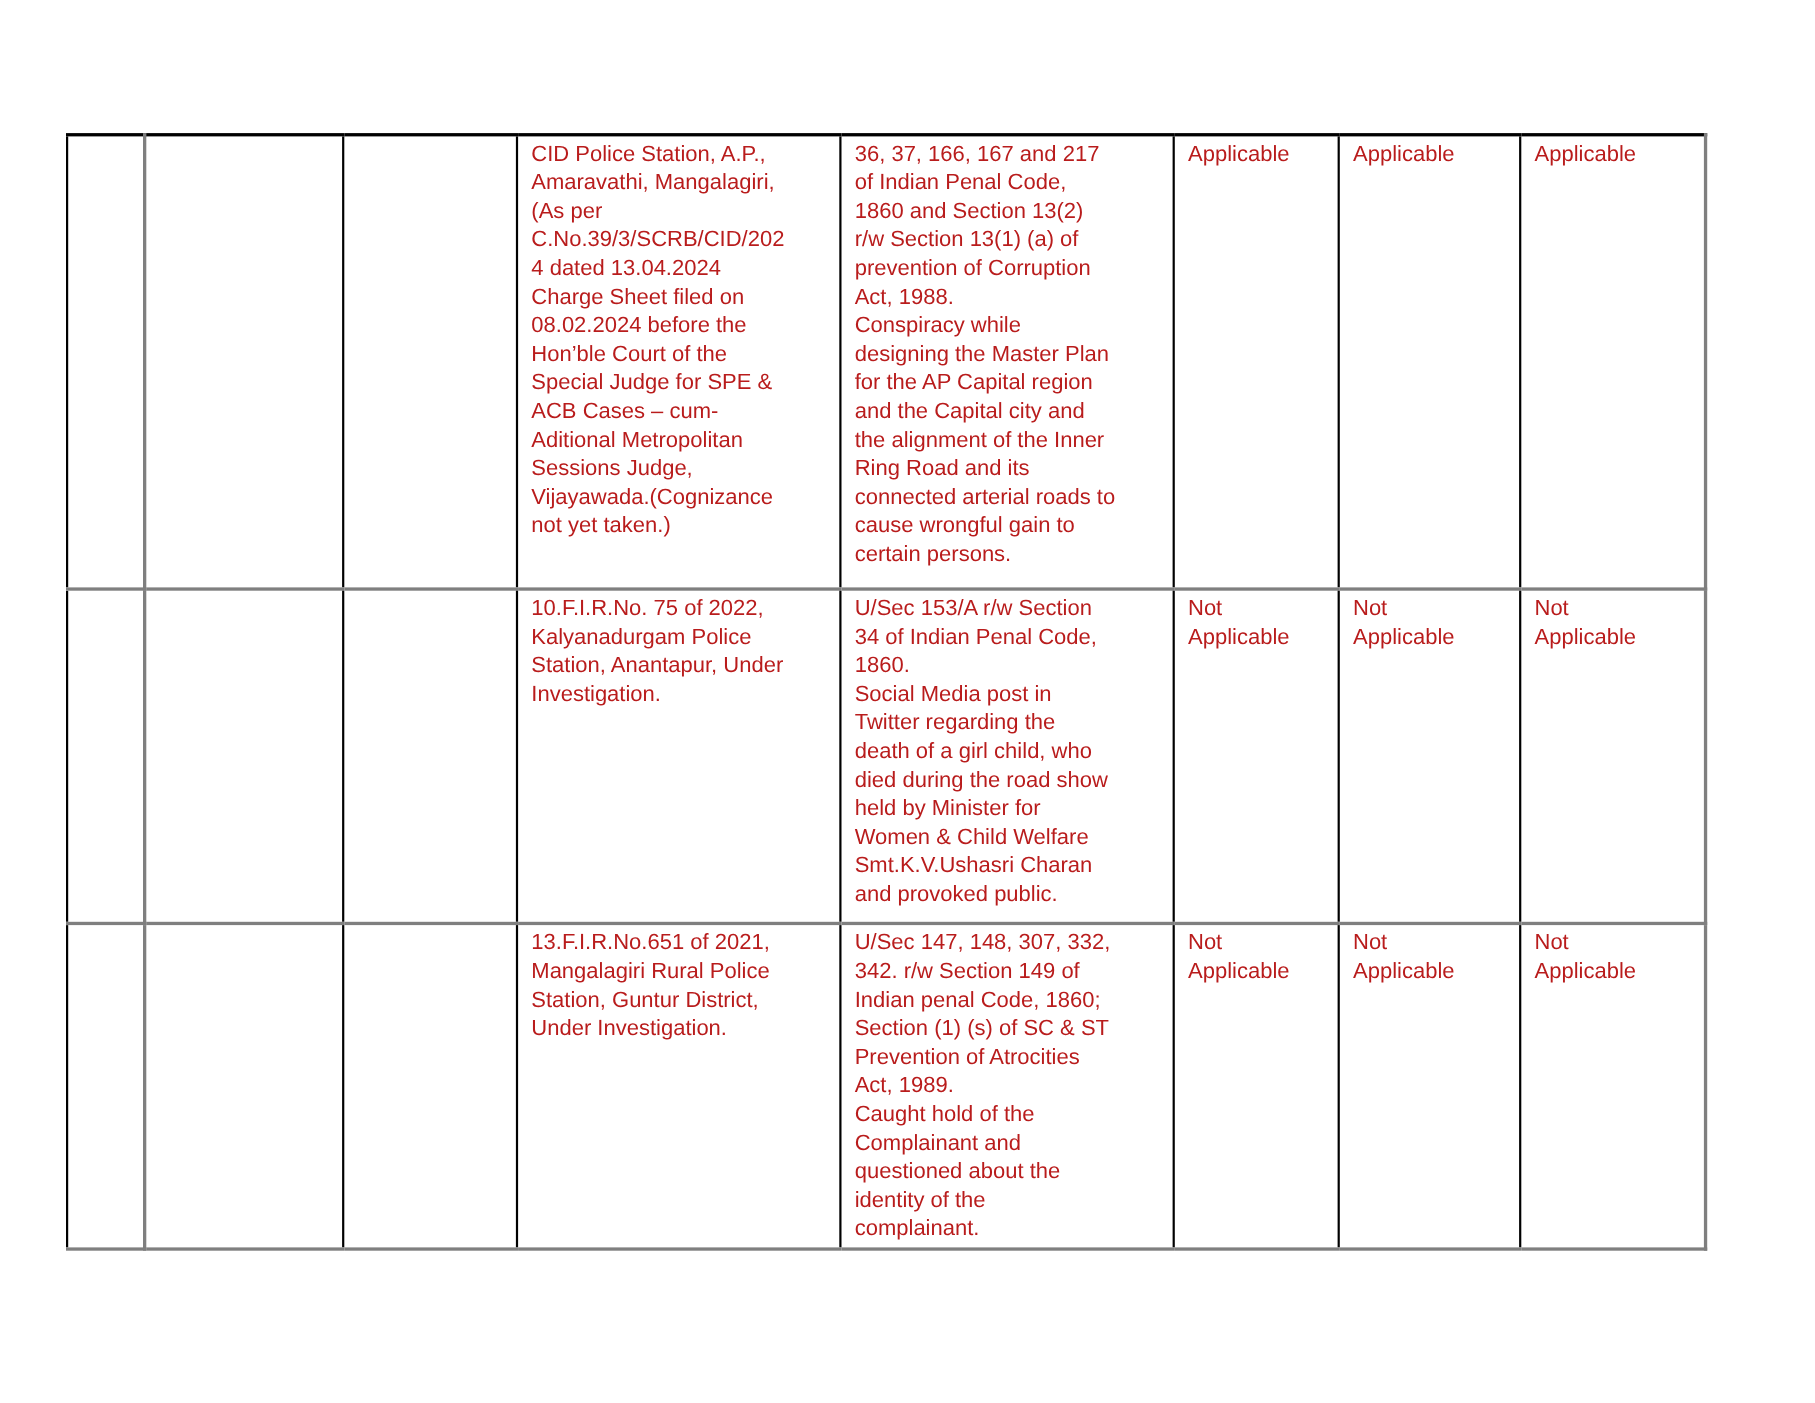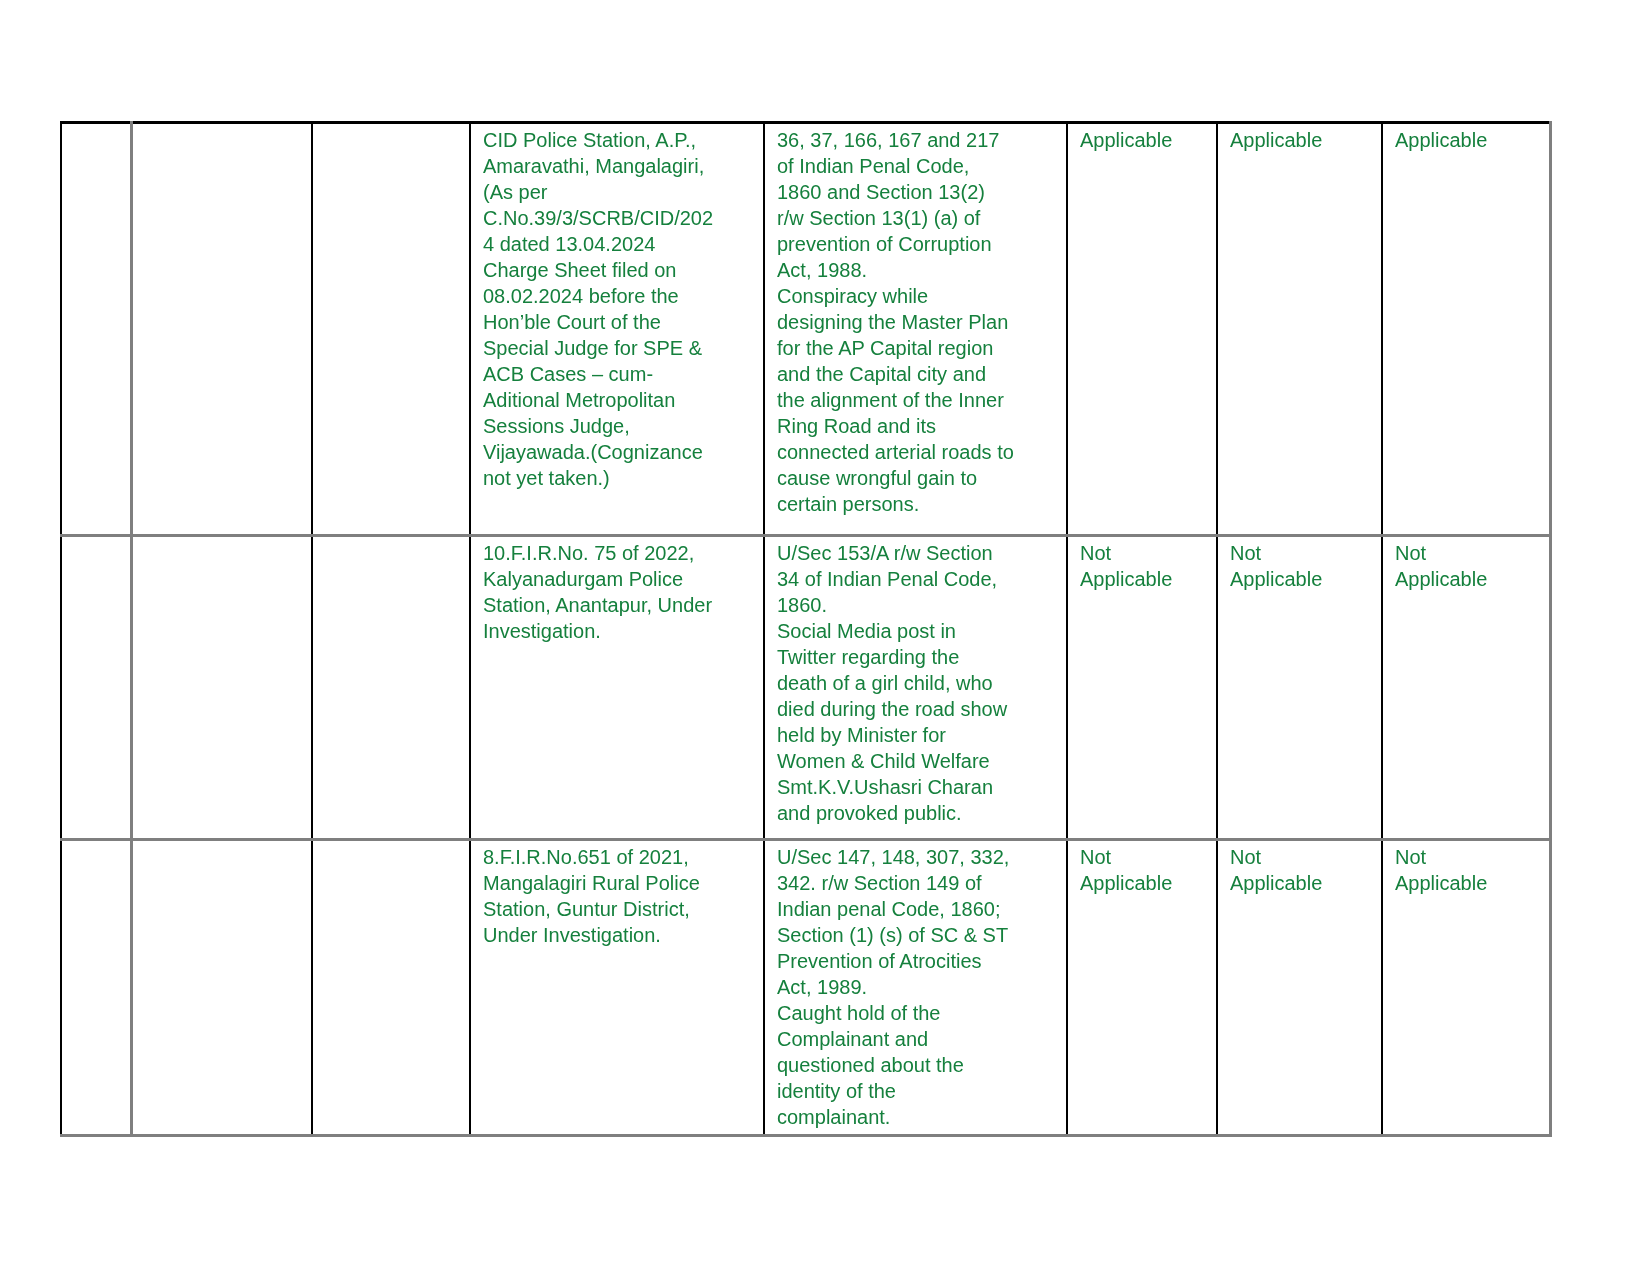--- a/index.html
+++ b/index.html
@@ -6,21 +6,21 @@
     margin: 0;
     padding: 0;
     background: #ffffff;
   }
   .page {
     position: relative;
     width: 1598px;
     height: 1275px;
     background: #ffffff;
     font-family: "Liberation Sans", sans-serif;
-    color: #15803d;
+    color: #b91c1c;
     overflow: hidden;
   }
   table.fir-table {
     position: absolute;
     left: 60px;
     top: 121px;
     border-collapse: collapse;
     table-layout: fixed;
     width: 1489px;
   }
@@ -125,21 +125,21 @@
 Applicable</td>
         <td class="c6">Not
 Applicable</td>
         <td class="c7">Not
 Applicable</td>
       </tr>
       <tr class="r2">
         <td class="c0"></td>
         <td class="c1"></td>
         <td class="c2"></td>
-        <td class="c3">8.F.I.R.No.651 of 2021,
+        <td class="c3">13.F.I.R.No.651 of 2021,
 Mangalagiri Rural Police
 Station, Guntur District,
 Under Investigation.</td>
         <td class="c4">U/Sec 147, 148, 307, 332,
 342. r/w Section 149 of
 Indian penal Code, 1860;
 Section (1) (s) of SC &amp; ST
 Prevention of Atrocities
 Act, 1989.
 Caught hold of the

